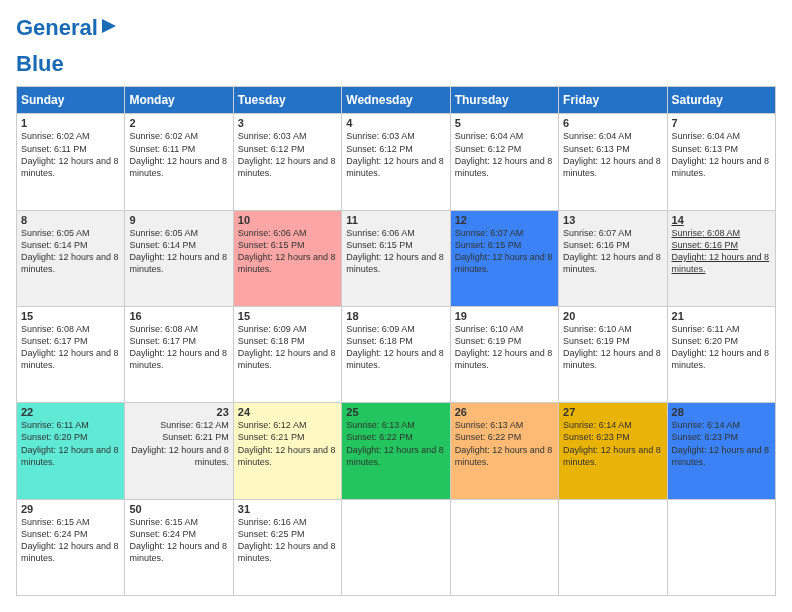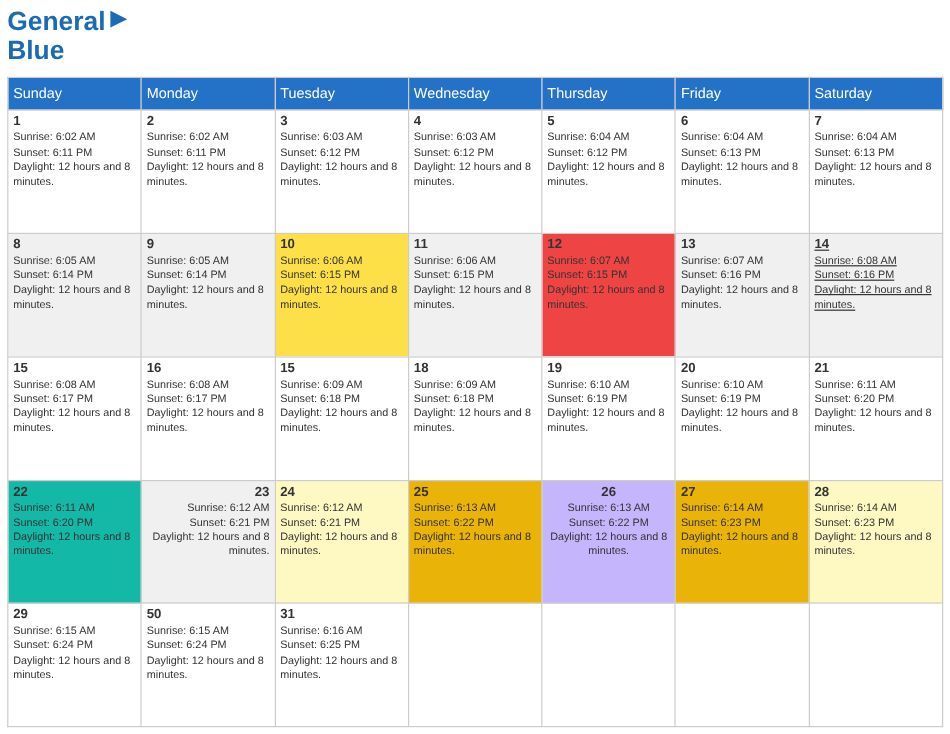--- a/index.html
+++ b/index.html
@@ -6,21 +6,21 @@
     body {
       font-family: Arial, sans-serif;
       background: #fff;
       width: 792px;
       height: 612px;
       overflow: hidden;
     }
     .page {
       width: 792px;
       height: 612px;
-      padding: 6px;
+      padding: 16px;
       display: flex;
       flex-direction: column;
     }
     .header {
       display: flex;
       justify-content: space-between;
       align-items: flex-start;
       margin-bottom: 10px;
     }
     .logo {
@@ -55,21 +55,21 @@
       flex: 1;
       border: 1px solid #ccc;
       border-collapse: collapse;
       width: 100%;
       table-layout: fixed;
     }
     .calendar th {
       background: #2471c8;
       color: white;
       font-size: 12px;
-      font-weight: normal;
+      font-weight: bold;
       padding: 6px 4px;
       text-align: left;
       border: 1px solid #ccc;
     }
     .calendar td {
       border: 1px solid #ccc;
       vertical-align: top;
       padding: 3px 4px;
       font-size: 9.5px;
       color: #333;
@@ -101,21 +101,21 @@
     <div class="logo">
       <div class="logo-row">
         <span class="logo-text">
           <span class="blue">General</span>
         </span>
         <svg width="18" height="18" viewBox="0 0 18 18" style="margin-left:2px;margin-top:-4px;">
           <polygon points="2,2 16,9 2,16" fill="#1a6bb5"></polygon>
         </svg>
       </div>
       <div class="logo-row">
-        <span class="logo-text" style="color:#1a6bb5;">Blue</span>
+        <span class="logo-text" style="color:#1a6bb5;margin-top:12px;">Blue</span>
       </div>
     </div>
     <div class="title-area">
       <div class="month-title"></div>
       <div class="location"></div>
     </div>
   </div>
 
   <table class="calendar">
     <thead>
@@ -135,43 +135,43 @@
           <td><span class="day-num">2</span><span class="day-info">Sunrise: 6:02 AM<br>Sunset: 6:11 PM<br>Daylight: 12 hours and 8 minutes.</span></td>
           <td><span class="day-num">3</span><span class="day-info">Sunrise: 6:03 AM<br>Sunset: 6:12 PM<br>Daylight: 12 hours and 8 minutes.</span></td>
           <td><span class="day-num">4</span><span class="day-info">Sunrise: 6:03 AM<br>Sunset: 6:12 PM<br>Daylight: 12 hours and 8 minutes.</span></td>
           <td><span class="day-num">5</span><span class="day-info">Sunrise: 6:04 AM<br>Sunset: 6:12 PM<br>Daylight: 12 hours and 8 minutes.</span></td>
           <td><span class="day-num">6</span><span class="day-info">Sunrise: 6:04 AM<br>Sunset: 6:13 PM<br>Daylight: 12 hours and 8 minutes.</span></td>
           <td><span class="day-num">7</span><span class="day-info">Sunrise: 6:04 AM<br>Sunset: 6:13 PM<br>Daylight: 12 hours and 8 minutes.</span></td>
         </tr>
         <tr>
           <td style="background: rgb(240, 240, 240);"><span class="day-num">8</span><span class="day-info">Sunrise: 6:05 AM<br>Sunset: 6:14 PM<br>Daylight: 12 hours and 8 minutes.</span></td>
           <td style="background: rgb(240, 240, 240);"><span class="day-num">9</span><span class="day-info">Sunrise: 6:05 AM<br>Sunset: 6:14 PM<br>Daylight: 12 hours and 8 minutes.</span></td>
-          <td style="background: #fde047;"><span class="day-num">10</span><span class="day-info">Sunrise: 6:06 AM<br>Sunset: 6:15 PM<br>Daylight: 12 hours and 8 minutes.</span></td>
+          <td style="background: #fca5a5;"><span class="day-num">10</span><span class="day-info">Sunrise: 6:06 AM<br>Sunset: 6:15 PM<br>Daylight: 12 hours and 8 minutes.</span></td>
           <td style="background: rgb(240, 240, 240); margin-left: 25px;"><span class="day-num">11</span><span class="day-info">Sunrise: 6:06 AM<br>Sunset: 6:15 PM<br>Daylight: 12 hours and 8 minutes.</span></td>
-          <td style="background: #ef4444; margin-left: 39px;"><span class="day-num">12</span><span class="day-info">Sunrise: 6:07 AM<br>Sunset: 6:15 PM<br>Daylight: 12 hours and 8 minutes.</span></td>
+          <td style="background: #3b82f6; margin-left: 39px;"><span class="day-num">12</span><span class="day-info">Sunrise: 6:07 AM<br>Sunset: 6:15 PM<br>Daylight: 12 hours and 8 minutes.</span></td>
           <td style="background: rgb(240, 240, 240);"><span class="day-num">13</span><span class="day-info">Sunrise: 6:07 AM<br>Sunset: 6:16 PM<br>Daylight: 12 hours and 8 minutes.</span></td>
           <td style="background: rgb(240, 240, 240); text-decoration: underline;"><span class="day-num">14</span><span class="day-info">Sunrise: 6:08 AM<br>Sunset: 6:16 PM<br>Daylight: 12 hours and 8 minutes.</span></td>
         </tr>
         <tr>
           <td><span class="day-num">15</span><span class="day-info">Sunrise: 6:08 AM<br>Sunset: 6:17 PM<br>Daylight: 12 hours and 8 minutes.</span></td>
           <td><span class="day-num">16</span><span class="day-info">Sunrise: 6:08 AM<br>Sunset: 6:17 PM<br>Daylight: 12 hours and 8 minutes.</span></td>
           <td><span class="day-num">15</span><span class="day-info">Sunrise: 6:09 AM<br>Sunset: 6:18 PM<br>Daylight: 12 hours and 8 minutes.</span></td>
           <td><span class="day-num">18</span><span class="day-info">Sunrise: 6:09 AM<br>Sunset: 6:18 PM<br>Daylight: 12 hours and 8 minutes.</span></td>
           <td><span class="day-num">19</span><span class="day-info">Sunrise: 6:10 AM<br>Sunset: 6:19 PM<br>Daylight: 12 hours and 8 minutes.</span></td>
           <td><span class="day-num">20</span><span class="day-info">Sunrise: 6:10 AM<br>Sunset: 6:19 PM<br>Daylight: 12 hours and 8 minutes.</span></td>
           <td><span class="day-num">21</span><span class="day-info">Sunrise: 6:11 AM<br>Sunset: 6:20 PM<br>Daylight: 12 hours and 8 minutes.</span></td>
         </tr>
         <tr>
-          <td style="background: #14b8a6;"><span class="day-num">22</span><span class="day-info">Sunrise: 6:11 AM<br>Sunset: 6:20 PM<br>Daylight: 12 hours and 8 minutes.</span></td>
+          <td style="background: #5eead4;"><span class="day-num">22</span><span class="day-info">Sunrise: 6:11 AM<br>Sunset: 6:20 PM<br>Daylight: 12 hours and 8 minutes.</span></td>
           <td style="background: rgb(240, 240, 240); text-align: right;"><span class="day-num">23</span><span class="day-info">Sunrise: 6:12 AM<br>Sunset: 6:21 PM<br>Daylight: 12 hours and 8 minutes.</span></td>
           <td style="background: #fef9c3;"><span class="day-num">24</span><span class="day-info">Sunrise: 6:12 AM<br>Sunset: 6:21 PM<br>Daylight: 12 hours and 8 minutes.</span></td>
-          <td style="background: #eab308; margin-left: 36px;"><span class="day-num">25</span><span class="day-info">Sunrise: 6:13 AM<br>Sunset: 6:22 PM<br>Daylight: 12 hours and 8 minutes.</span></td>
-          <td style="background: #c4b5fd; text-align: center;"><span class="day-num">26</span><span class="day-info">Sunrise: 6:13 AM<br>Sunset: 6:22 PM<br>Daylight: 12 hours and 8 minutes.</span></td>
+          <td style="background: #22c55e; margin-left: 36px;"><span class="day-num">25</span><span class="day-info">Sunrise: 6:13 AM<br>Sunset: 6:22 PM<br>Daylight: 12 hours and 8 minutes.</span></td>
+          <td style="background: #fdba74;"><span class="day-num">26</span><span class="day-info">Sunrise: 6:13 AM<br>Sunset: 6:22 PM<br>Daylight: 12 hours and 8 minutes.</span></td>
           <td style="background: #eab308;"><span class="day-num">27</span><span class="day-info">Sunrise: 6:14 AM<br>Sunset: 6:23 PM<br>Daylight: 12 hours and 8 minutes.</span></td>
-          <td style="background: #fef9c3;"><span class="day-num">28</span><span class="day-info">Sunrise: 6:14 AM<br>Sunset: 6:23 PM<br>Daylight: 12 hours and 8 minutes.</span></td>
+          <td style="background: #3b82f6;"><span class="day-num">28</span><span class="day-info">Sunrise: 6:14 AM<br>Sunset: 6:23 PM<br>Daylight: 12 hours and 8 minutes.</span></td>
         </tr>
         <tr>
           <td><span class="day-num">29</span><span class="day-info">Sunrise: 6:15 AM<br>Sunset: 6:24 PM<br>Daylight: 12 hours and 8 minutes.</span></td>
           <td><span class="day-num">50</span><span class="day-info">Sunrise: 6:15 AM<br>Sunset: 6:24 PM<br>Daylight: 12 hours and 8 minutes.</span></td>
           <td><span class="day-num">31</span><span class="day-info">Sunrise: 6:16 AM<br>Sunset: 6:25 PM<br>Daylight: 12 hours and 8 minutes.</span></td>
           <td class="empty-cell"></td>
           <td class="empty-cell"></td>
           <td class="empty-cell"></td>
           <td class="empty-cell"></td>
         </tr>

